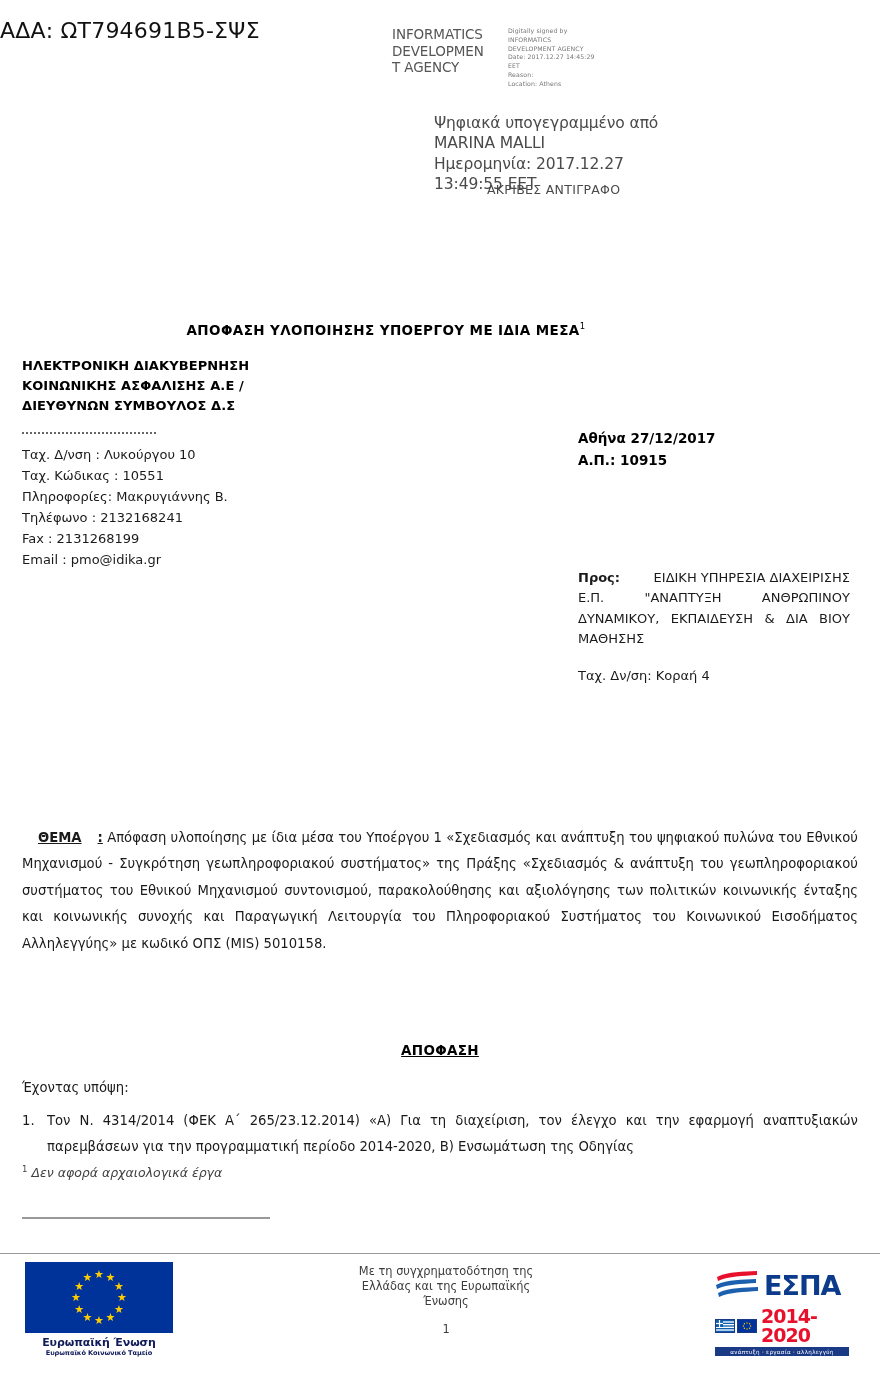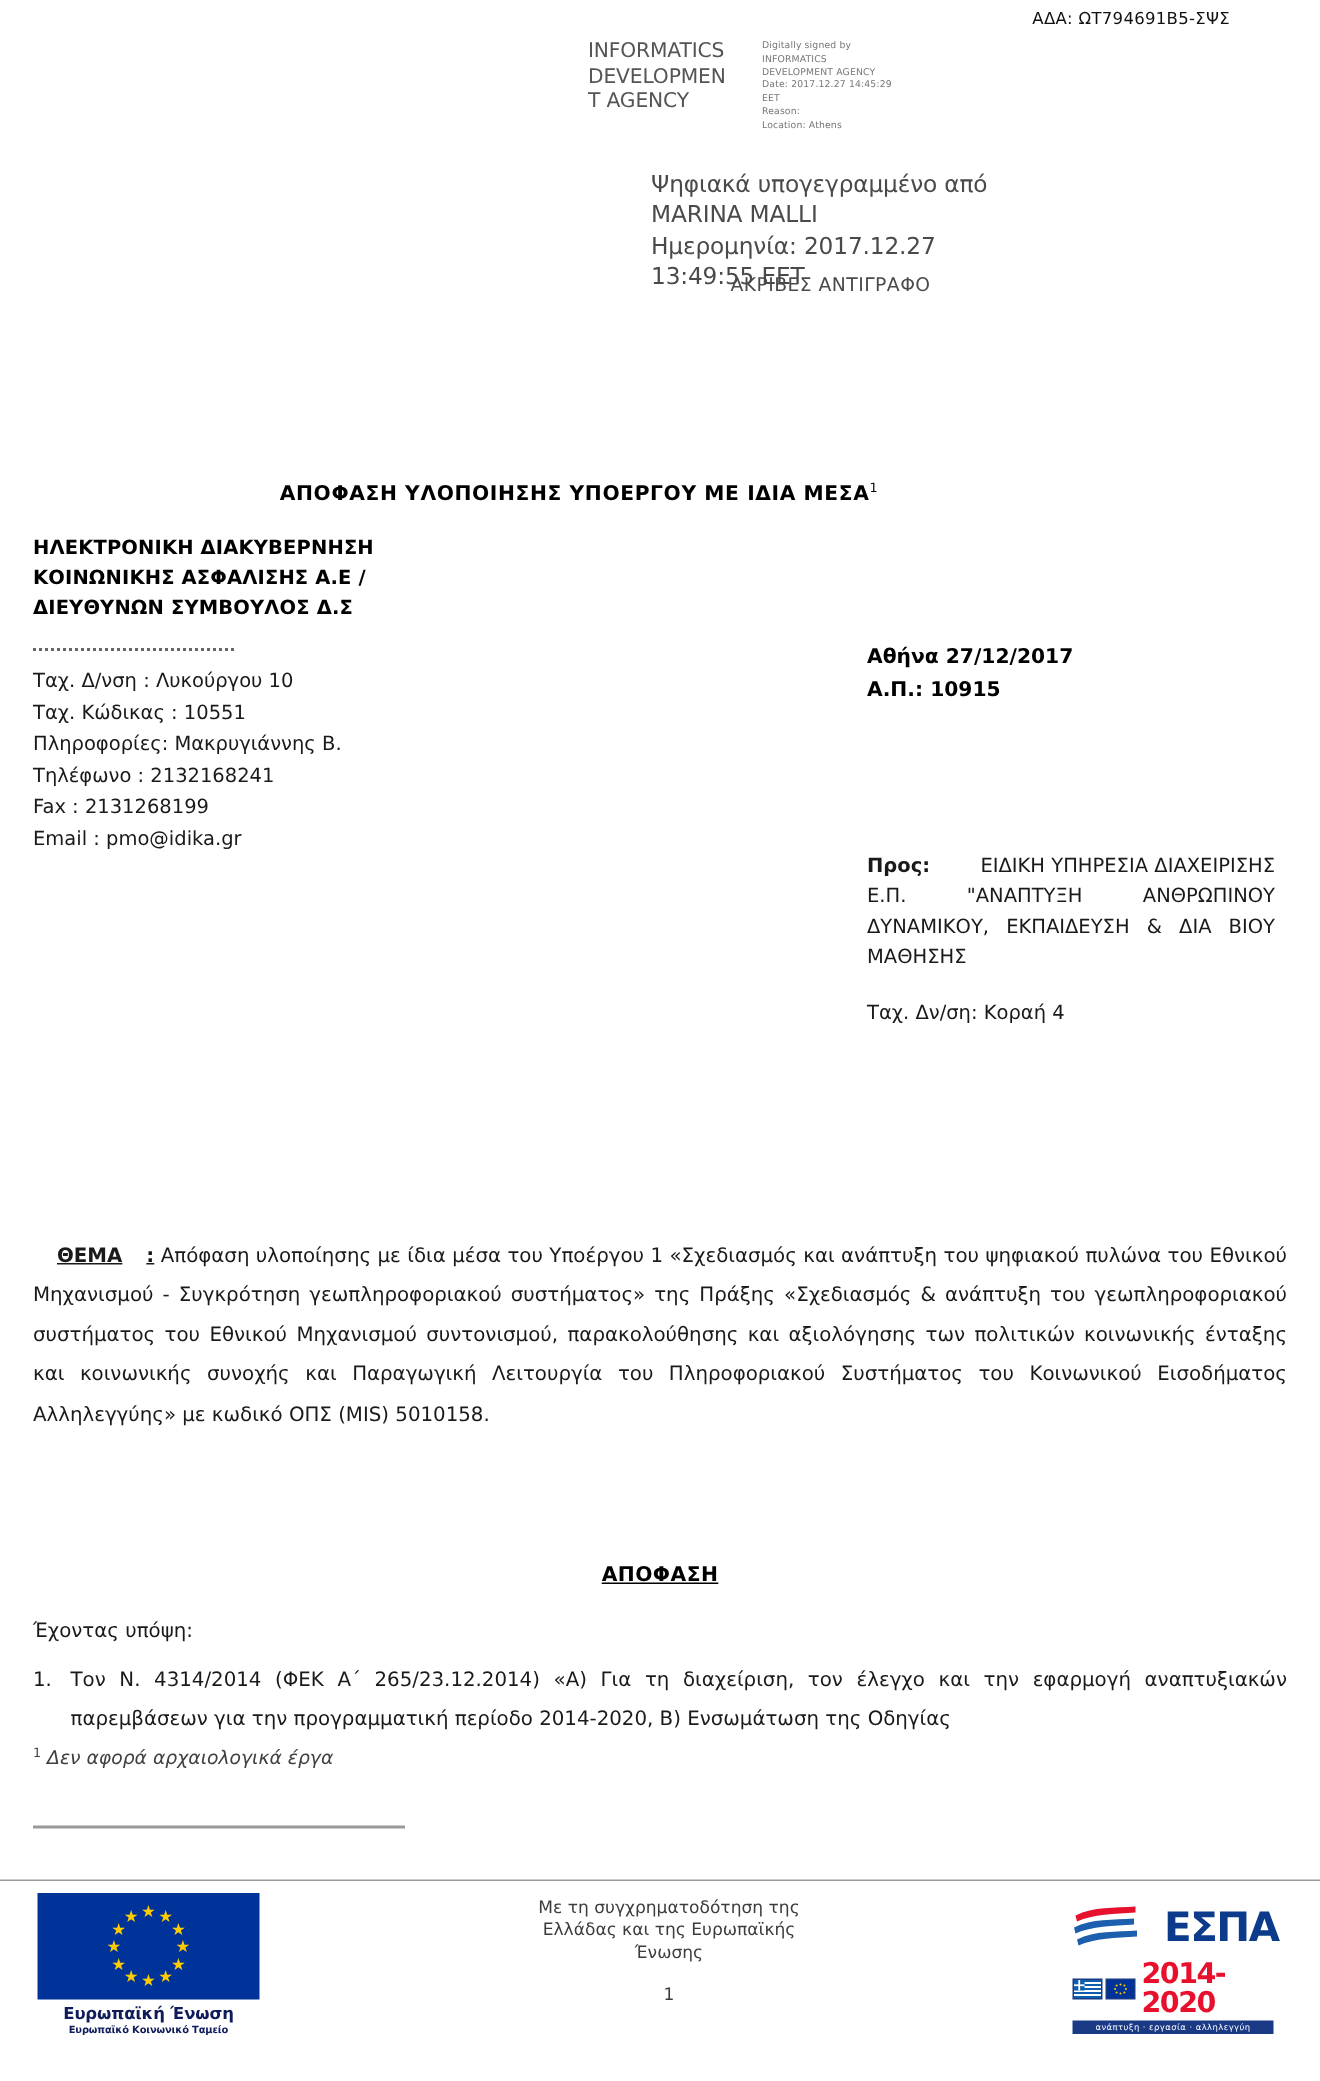--- a/index.html
+++ b/index.html
@@ -12,25 +12,25 @@
     height: 1387px;
     position: relative;
     font-family: "DejaVu Sans", "Liberation Sans", sans-serif;
     color: #1a1a1a;
     overflow: hidden;
   }
 
   
   .ada-line {
     position: absolute;
-    top: 6px;
+    top: 18px;
     left: 0;
     width: 820px;
-    text-align: right;
-    font-size: 11px;
+    text-align: left;
+    font-size: 22px;
     letter-spacing: 0.2px;
     color: #111;
   }
 
   
   .ida-stamp {
     position: absolute;
     top: 26px;
     left: 392px;
     display: flex;
@@ -299,21 +299,21 @@
   
   .espa-block {
     position: absolute;
     left: 715px;
     top: 12px;
     width: 150px;
   }
   .espa-top {
     display: flex;
     align-items: center;
-    gap: 17px;
+    gap: 5px;
     height: 34px;
   }
   .espa-swoosh { width: 44px; height: 31px; display: block; }
   .espa-word {
     font-size: 27px;
     font-weight: bold;
     color: #0d3b8c;
     letter-spacing: -1px;
     line-height: 27px;
   }

